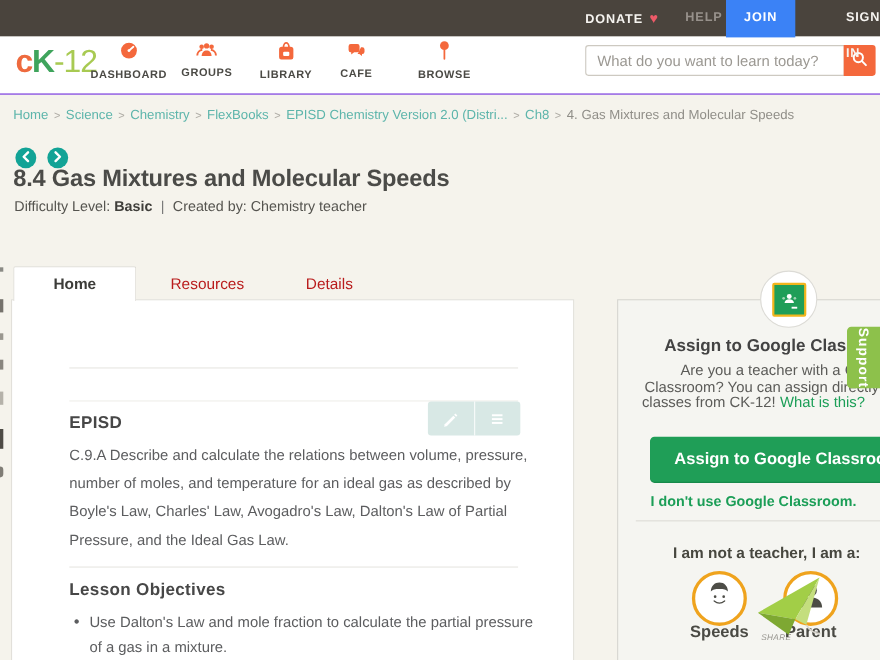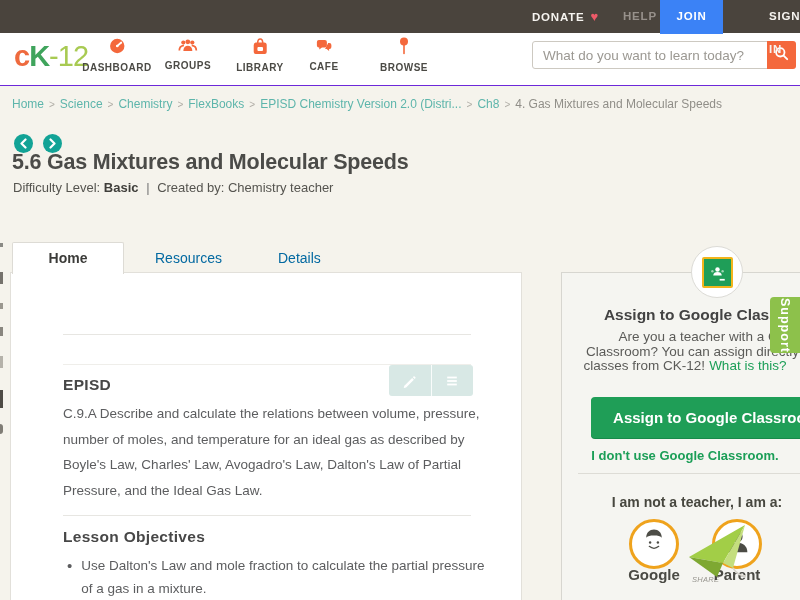--- a/index.html
+++ b/index.html
@@ -46,21 +46,21 @@
   .nc-back{left:14px;} .nc-fwd{left:43px;}
   .lesson-title{position:absolute;left:12px;top:150px;font-size:21.5px;font-weight:bold;color:#4b4b48;letter-spacing:-.2px;}
   .lesson-meta{position:absolute;left:13px;top:180px;font-size:13px;color:#55544f;}
   .lesson-meta b{color:#3f3e3a;}
   .lesson-meta .m-sep{padding:0 4px;color:#777;}
 
   
   .tab-read{position:absolute;left:12px;top:242px;width:110px;height:31px;background:#fff;
             border:1px solid #dddbd5;border-bottom:none;border-radius:2px 2px 0 0;z-index:3;
             text-align:center;line-height:31px;font-size:14px;font-weight:bold;color:#3c3c39;cursor:pointer;}
-  .tab-flat{position:absolute;top:250px;font-size:14px;color:#0369a1;cursor:pointer;}
+  .tab-flat{position:absolute;top:250px;font-size:14px;color:#b91c1c;cursor:pointer;}
   .tab-resources{left:155px;} .tab-details{left:278px;}
 
   
   .panel{position:absolute;left:10px;top:272px;width:512px;height:340px;background:#fff;
          border:1px solid #e2e0da;box-sizing:border-box;z-index:2;}
   .p-div{position:absolute;left:52px;width:408px;height:1px;background:#e7e6e2;}
   .p-div1{top:61px;} .p-div2{top:91px;background:#efeeea;} .p-div3{top:242px;}
   .edit-box{position:absolute;left:378px;top:92px;width:84px;height:31px;background:#d8e8e5;border-radius:3px;
             display:flex;z-index:2;}
   .edit-cell{width:42px;height:31px;display:flex;align-items:center;justify-content:center;cursor:pointer;}
@@ -188,21 +188,21 @@
   <div class="nav-circle nc-back">
       <span><svg width="9" height="11" viewBox="0 0 9 11">
           <polyline points="6.5,1.5 2.5,5.5 6.5,9.5" fill="none" stroke="#fff" stroke-width="2.2" stroke-linecap="round" stroke-linejoin="round"></polyline>
         </svg></span>
     </div>
   <div class="nav-circle nc-fwd">
       <span><svg width="9" height="11" viewBox="0 0 9 11">
           <polyline points="2.5,1.5 6.5,5.5 2.5,9.5" fill="none" stroke="#fff" stroke-width="2.2" stroke-linecap="round" stroke-linejoin="round"></polyline>
         </svg></span>
     </div>
-  <h1 class="lesson-title" style="margin:0;">5.6 Gas Mixtures and Molecular Speeds</h1>
+  <h1 class="lesson-title" style="margin:0;">8.4 Gas Mixtures and Molecular Speeds</h1>
   <div class="lesson-meta">
     <span>Difficulty Level:</span>
     <b>Basic</b>
     <span class="m-sep">|</span>
     <span>Created by: Chemistry teacher</span>
   </div>
 
   <div class="tab-read">Home</div>
   <div class="tab-flat tab-resources">Resources</div>
   <div class="tab-flat tab-details">Details</div>
@@ -268,21 +268,21 @@
             <circle cx="26.5" cy="22.5" r="1.4" fill="#4d4d47"></circle>
             <path d="M16.5 27q5.5 4.5 11 0" stroke="#4d4d47" stroke-width="1.4" fill="none" stroke-linecap="round"></path>
           </svg></span>
     </div>
     <div class="role-circle rc-parent">
       <span><svg width="38" height="38" viewBox="0 0 44 44">
             <circle cx="22" cy="16" r="6.5" fill="#4b4b45"></circle>
             <path d="M10 34c0-7.5 5.5-11 12-11s12 3.5 12 11z" fill="#4b4b45"></path>
           </svg></span>
     </div>
-    <div class="role-label rl-student">Google</div>
+    <div class="role-label rl-student">Speeds</div>
     <div class="role-label rl-parent">Parent</div>
     <div class="share-label">SHARE</div>
 
     <div class="plane">
       <svg width="76" height="58" viewBox="0 0 76 58">
           <polygon points="2,36 58,4 36,42" fill="#a2ce47"></polygon>
           <polygon points="2,36 36,42 30,56" fill="#7ea832"></polygon>
           <polygon points="36,42 58,4 46,47" fill="#c4de7e"></polygon>
           <path d="M46 47c3 5 8 8 13 8" stroke="#d8d5cd" stroke-width="1.5" fill="none"></path>
         </svg>

